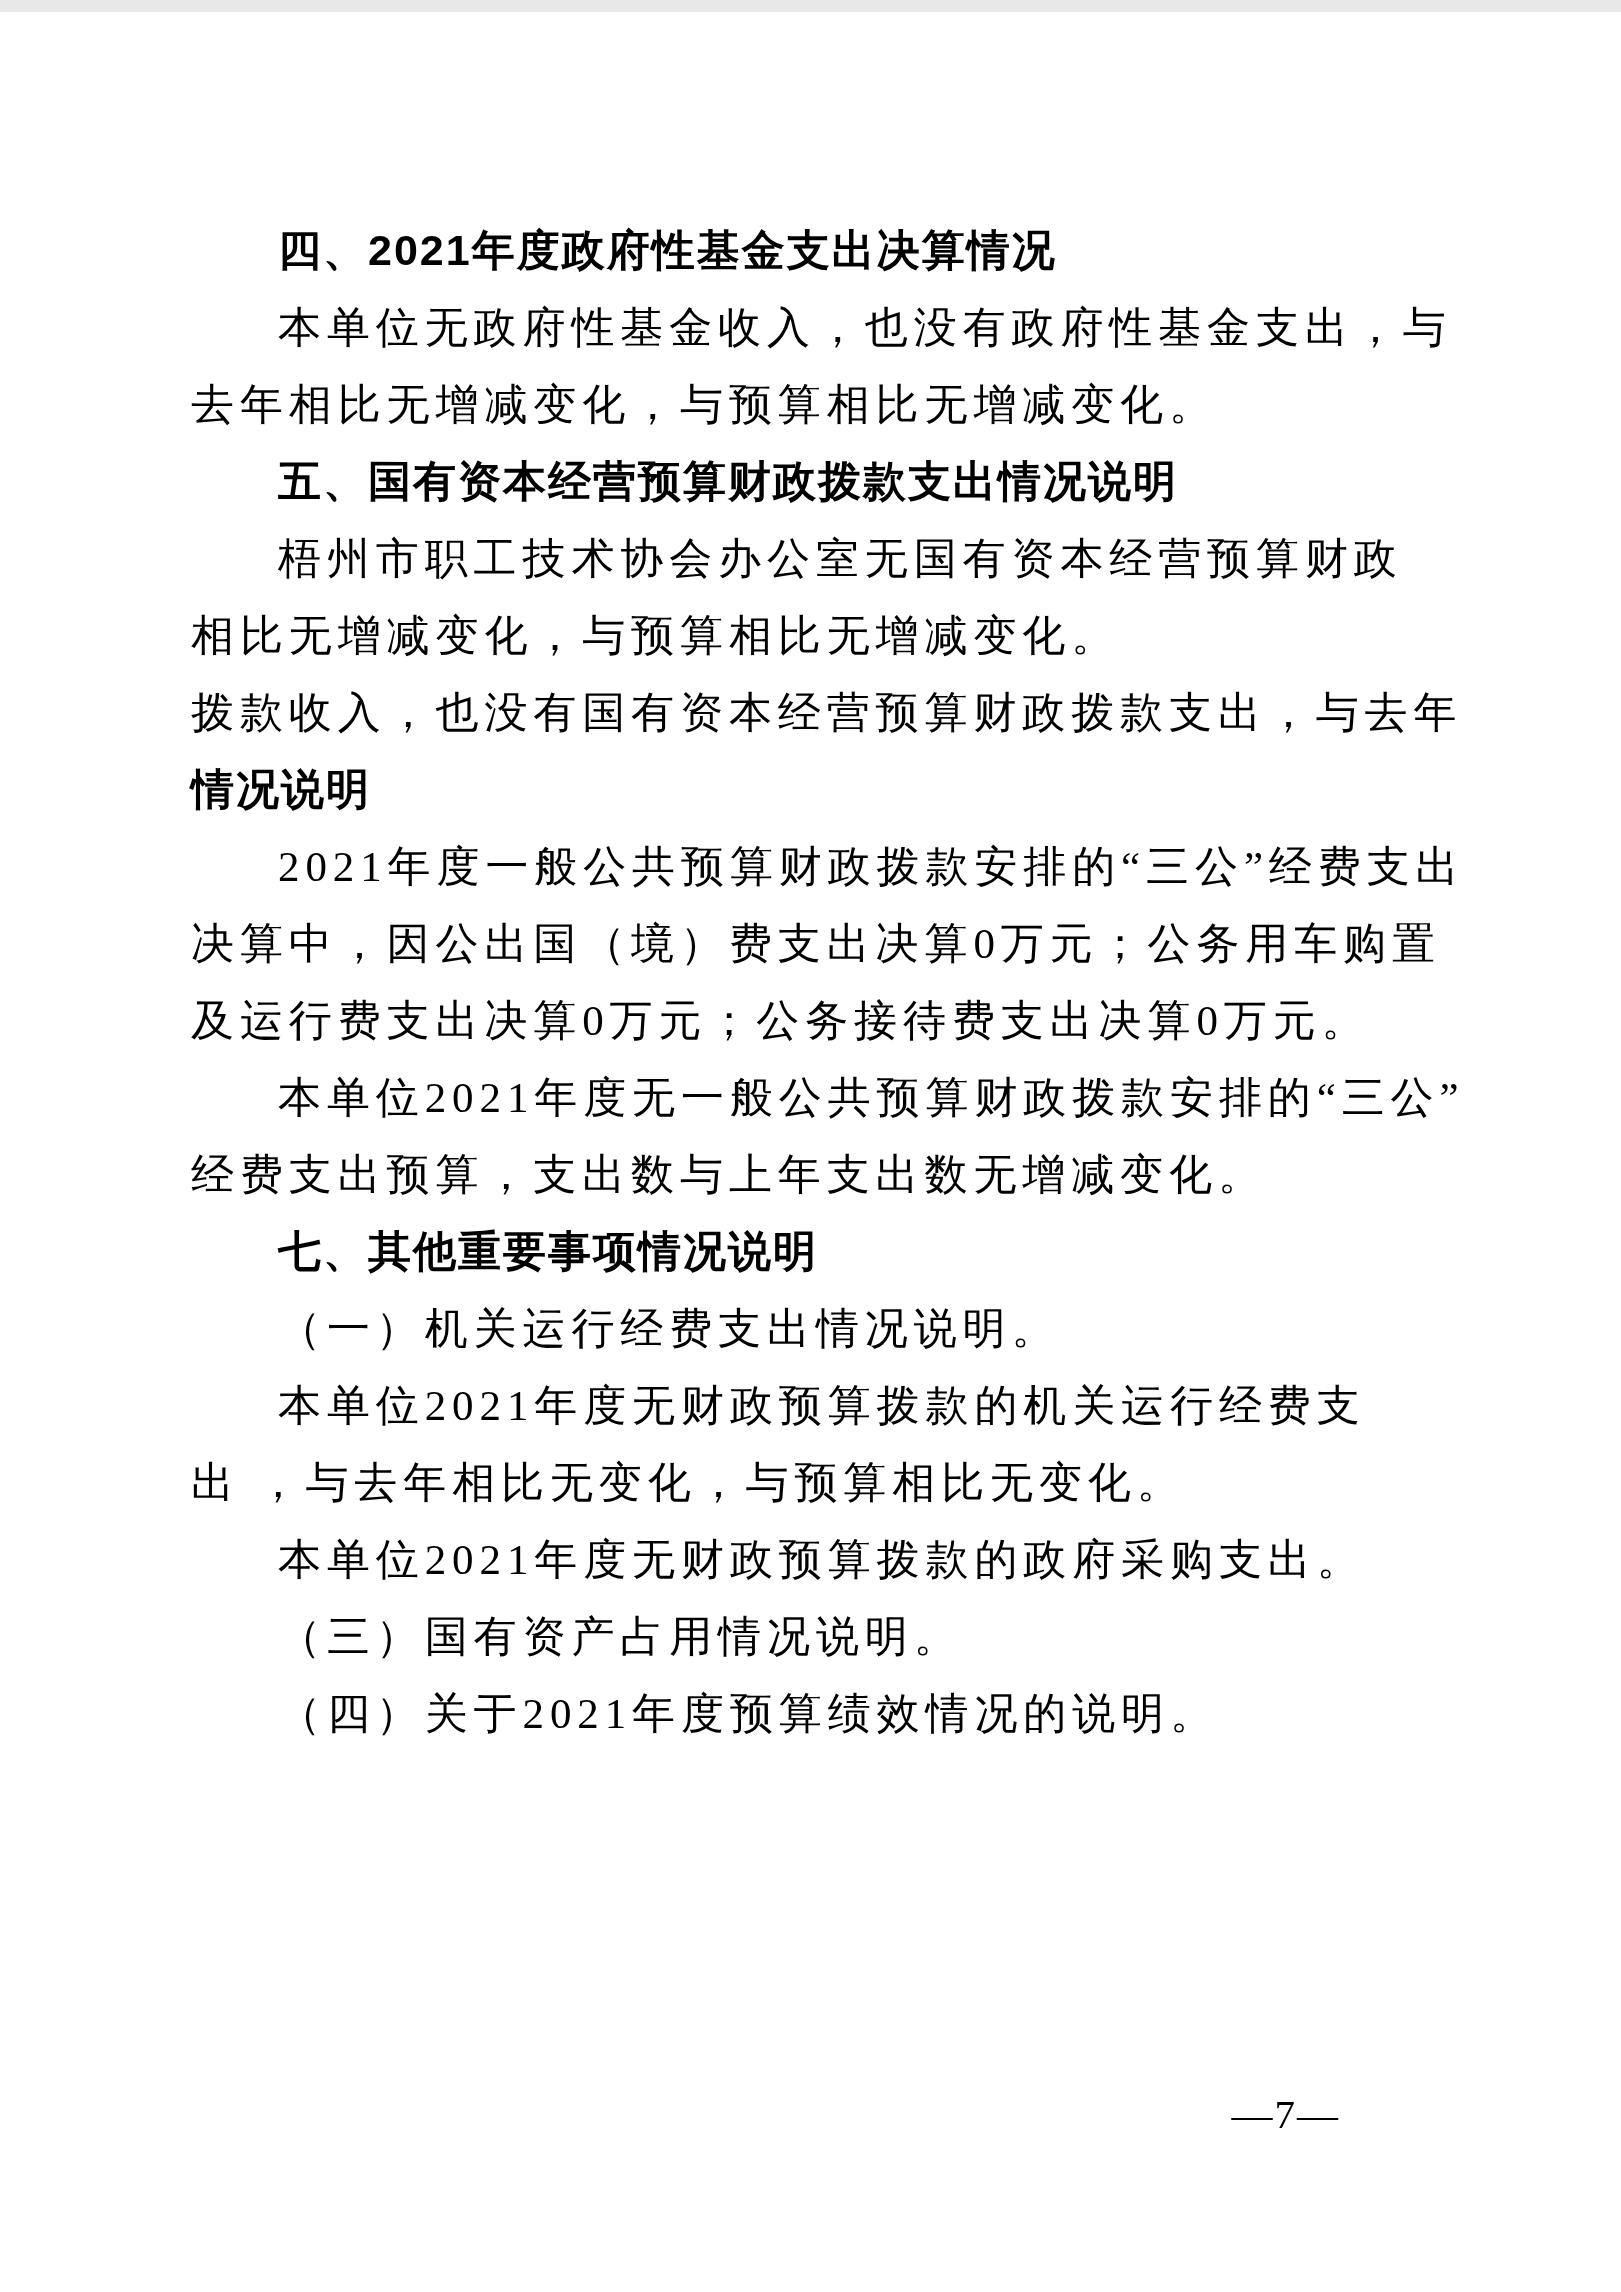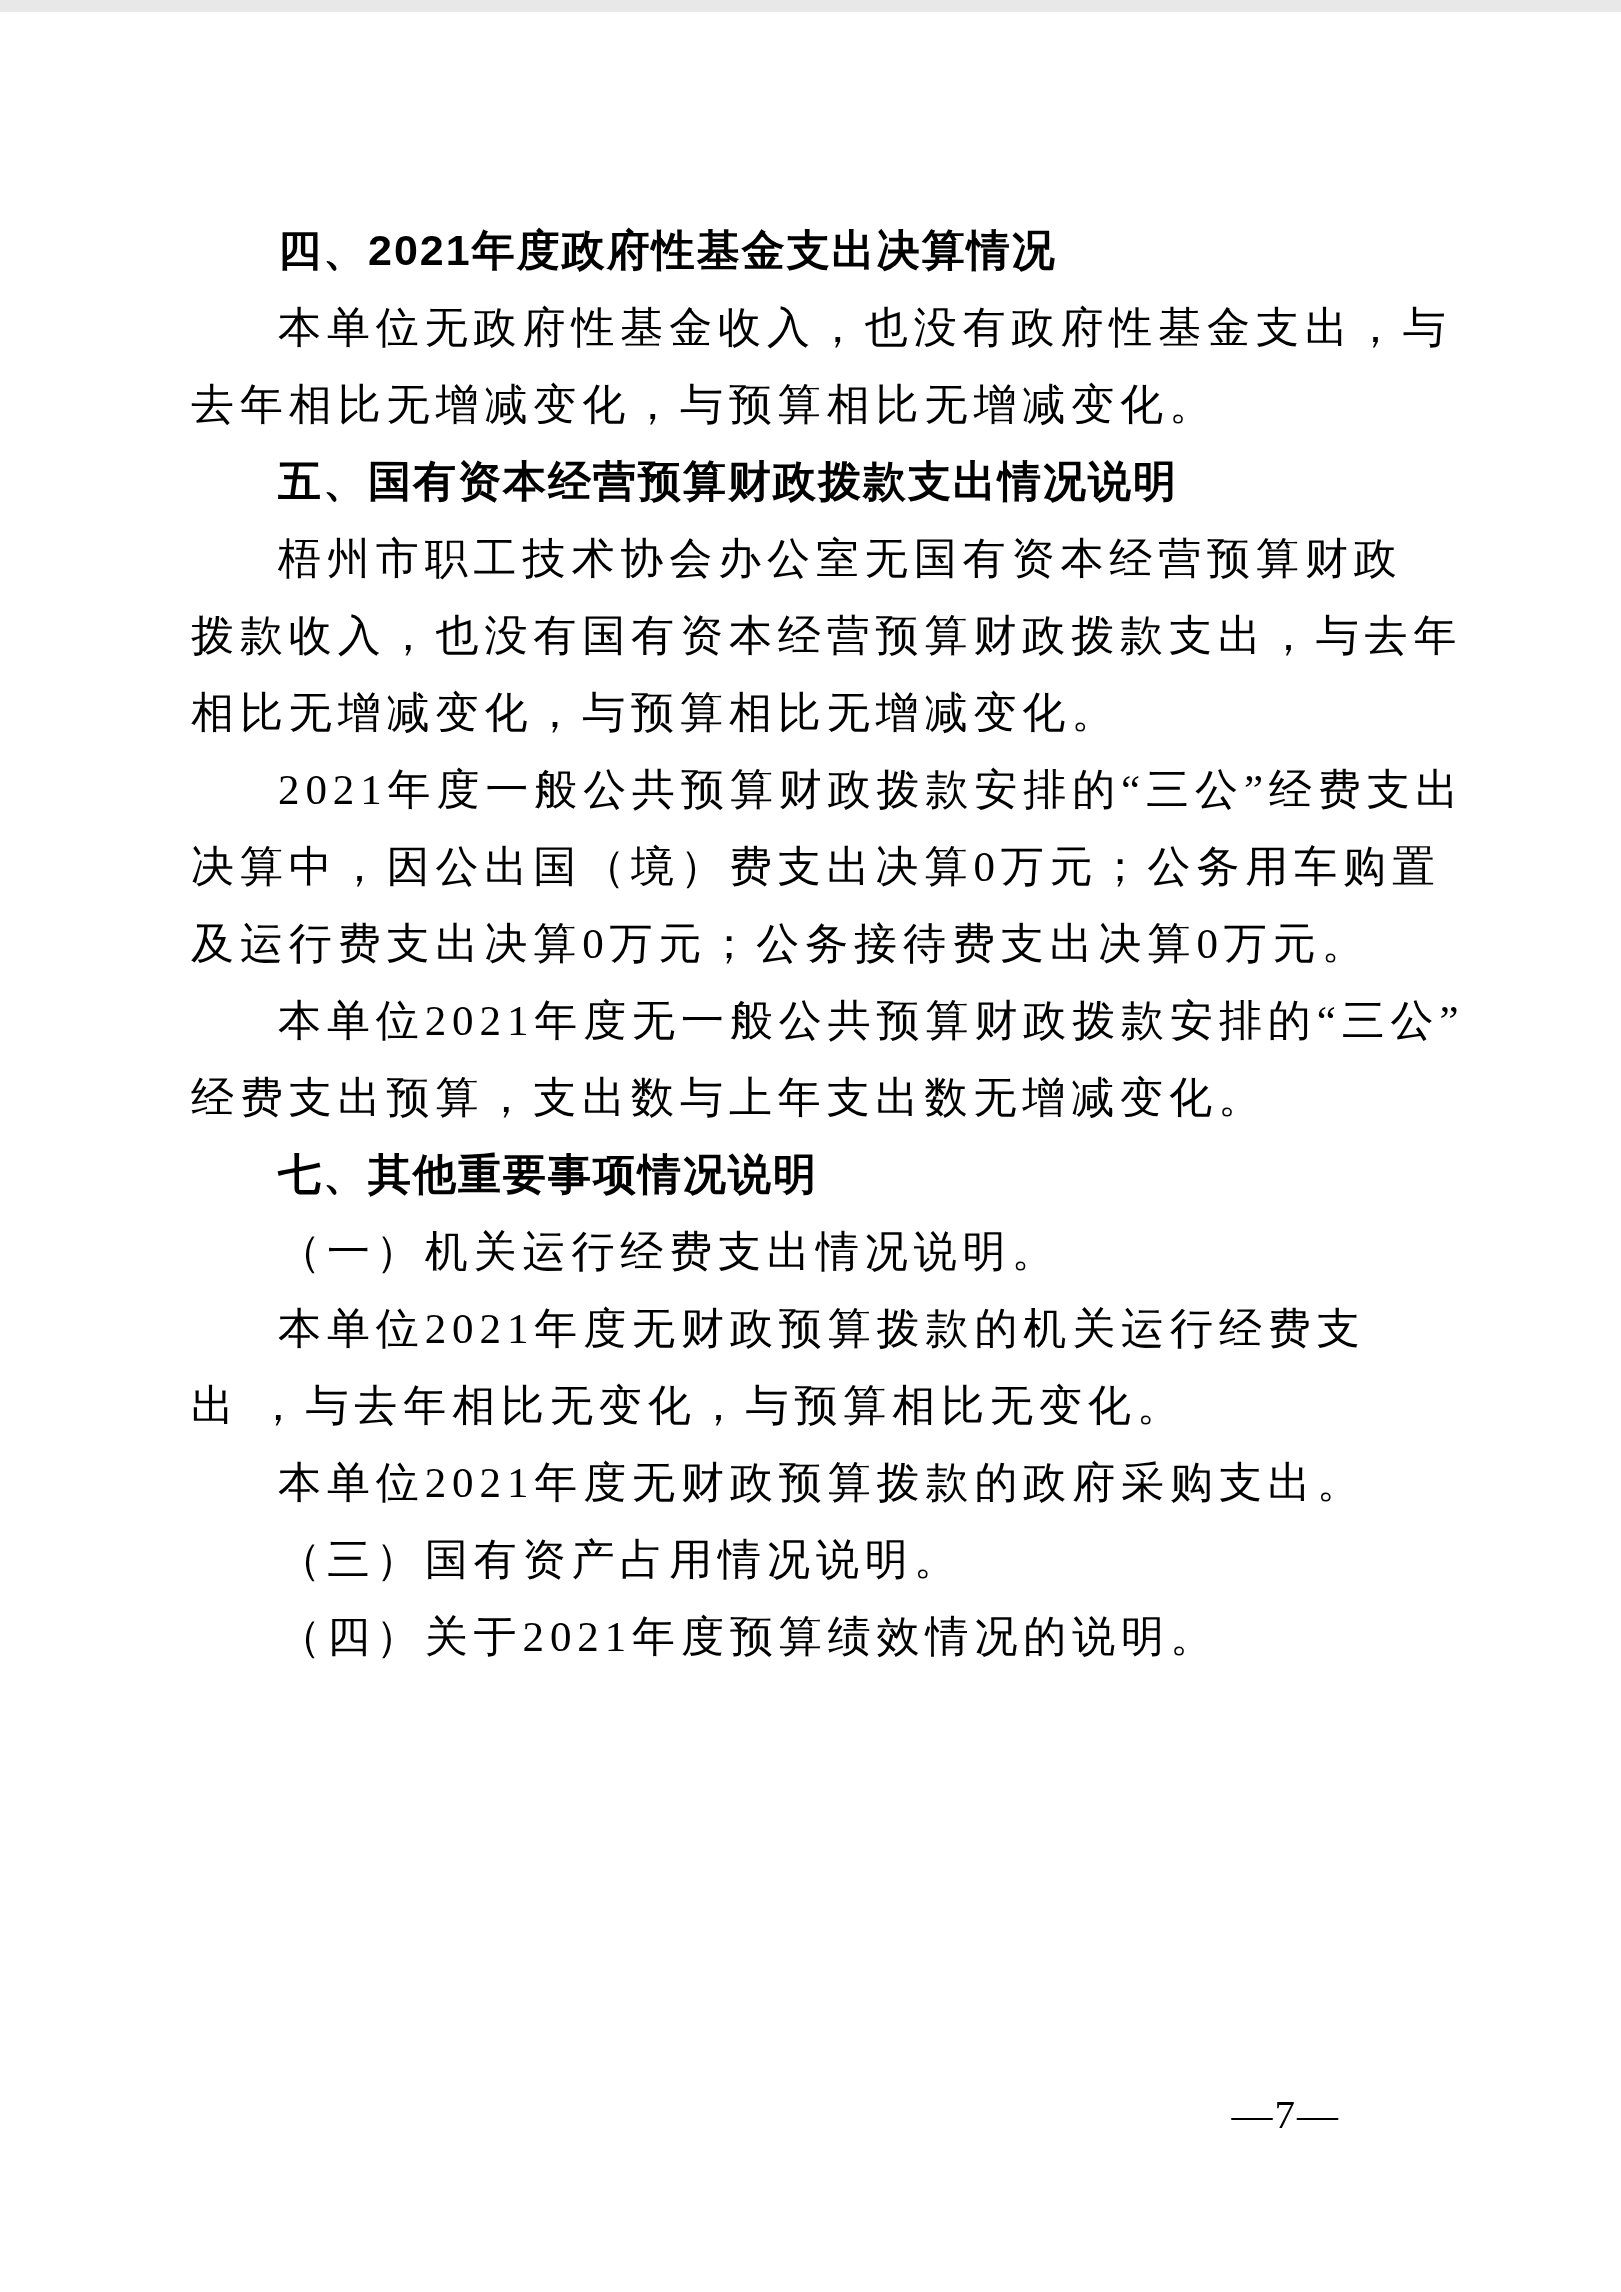--- a/index.html
+++ b/index.html
@@ -50,22 +50,23 @@
 </head>
 <body>
 
 <div class="page">
   <div class="content">
     <div class="line heading indent">四、2021年度政府性基金支出决算情况</div>
     <div class="line indent">本单位无政府性基金收入，也没有政府性基金支出，与</div>
     <div class="line">去年相比无增减变化，与预算相比无增减变化。</div>
     <div class="line heading indent">五、国有资本经营预算财政拨款支出情况说明</div>
     <div class="line indent">梧州市职工技术协会办公室无国有资本经营预算财政</div>
+    <div class="line">相比无增减变化，与预算相比无增减变化。</div>
     <div class="line">拨款收入，也没有国有资本经营预算财政拨款支出，与去年</div>
-    <div class="line">相比无增减变化，与预算相比无增减变化。</div>
+    <div class="line heading">情况说明</div>
     <div class="line indent">2021年度一般公共预算财政拨款安排的“三公”经费支出</div>
     <div class="line">决算中，因公出国（境）费支出决算0万元；公务用车购置</div>
     <div class="line">及运行费支出决算0万元；公务接待费支出决算0万元。</div>
     <div class="line indent">本单位2021年度无一般公共预算财政拨款安排的“三公”</div>
     <div class="line">经费支出预算，支出数与上年支出数无增减变化。</div>
     <div class="line heading indent">七、其他重要事项情况说明</div>
     <div class="line indent">（一）机关运行经费支出情况说明。</div>
     <div class="line indent">本单位2021年度无财政预算拨款的机关运行经费支</div>
     <div class="line">出 ，与去年相比无变化，与预算相比无变化。</div>
     <div class="line indent">本单位2021年度无财政预算拨款的政府采购支出。</div>

